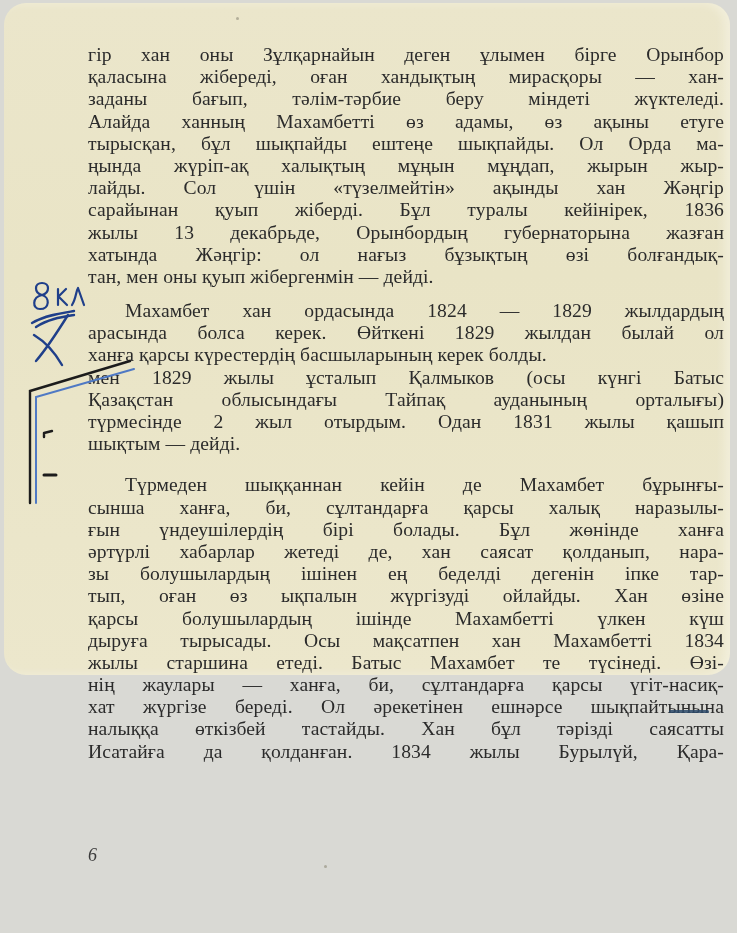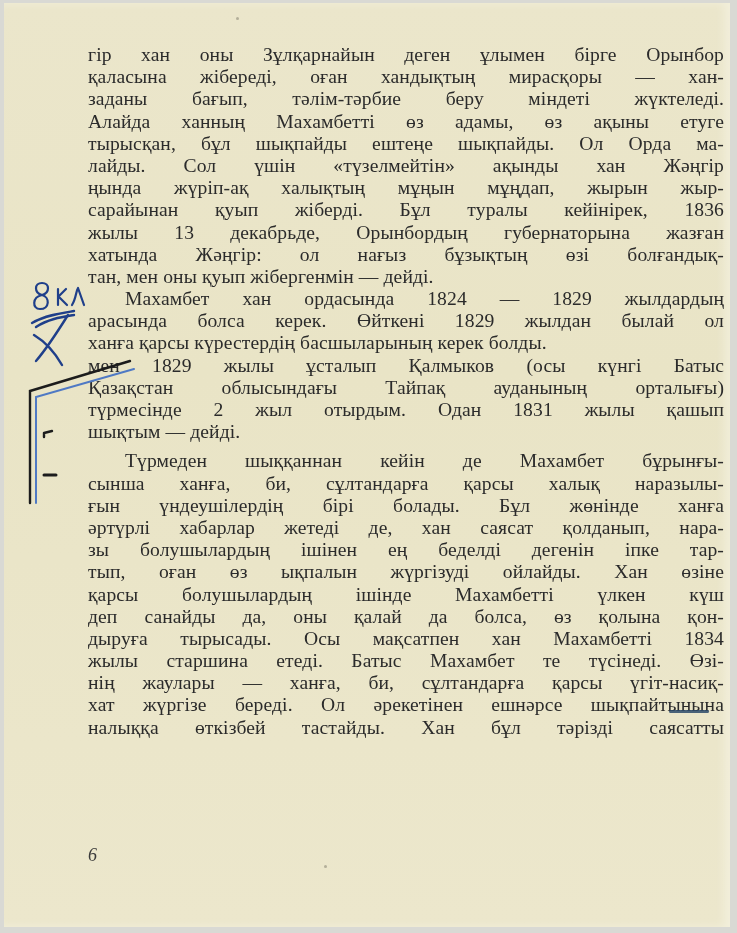--- a/index.html
+++ b/index.html
@@ -3,38 +3,39 @@
 <meta charset="utf-8">
 <style>
   html, body { margin: 0; padding: 0; }
   body {
     width: 737px; height: 933px; overflow: hidden;
     background: #d9d9d4;
     position: relative;
     font-family: "Liberation Serif", "DejaVu Serif", serif;
   }
   .page {
-    position: absolute; left: 4px; top: 3px; width: 726px; height: 924px;
+    position: absolute; left: 4px; top: 3px; width: 726px; height: 672px;
     background: linear-gradient(180deg, #ebe6cb 0%, #e9e4c6 40%, #ece7cc 100%);
     box-shadow: inset -6px 0 10px rgba(255,255,250,0.35);
+    border-radius: 22px;
   }
   .text-block {
     position: absolute; left: 84px; top: 41px; width: 636px;
     color: #2b2b2b;
     font-size: 19.6px;
     line-height: 22.2px;
     letter-spacing: 0.1px;
   }
   .line {
     display: block; white-space: nowrap;
     text-align: justify; text-align-last: justify;
     height: 22.2px;
   }
   .line.last { text-align-last: left; }
-  .line.indent { padding-left: 37px; }
+  .line.indent { padding-left: 37px; margin-top: 12px; }
   .gap { height: 7px; }
   .page-number {
     position: absolute; left: 84px; top: 842px;
     font-style: italic; font-size: 18px; color: #3a3a3a;
   }
   .underline-mark {
     position: absolute; left: 665px; top: 707px; width: 40px; height: 3px;
     background: #2d4a6a; border-radius: 2px; opacity: .85;
   }
   .hand { position: absolute; }
@@ -50,22 +51,22 @@
   <span class="speck" style="left:320px;top:862px"></span>
 
   <div class="text-block">
 
     <div>
       <span class="line">гір хан оны Зұлқарнайын деген ұлымен бірге Орынбор</span>
       <span class="line">қаласына жібереді, оған хандықтың мирасқоры — хан-</span>
       <span class="line">заданы бағып, тәлім-тәрбие беру міндеті жүктеледі.</span>
       <span class="line">Алайда ханның Махамбетті өз адамы, өз ақыны етуге</span>
       <span class="line">тырысқан, бұл шықпайды ештеңе шықпайды. Ол Орда ма-</span>
+      <span class="line">ңында жүріп-ақ халықтың мұңын мұңдап, жырын жыр-</span>
       <span class="line">лайды. Сол үшін «түзелмейтін» ақынды хан Жәңгір</span>
-      <span class="line">ңында жүріп-ақ халықтың мұңын мұңдап, жырын жыр-</span>
       <span class="line">сарайынан қуып жіберді. Бұл туралы кейінірек, 1836</span>
       <span class="line">жылы 13 декабрьде, Орынбордың губернаторына жазған</span>
       <span class="line">хатында Жәңгір: ол нағыз бұзықтың өзі болғандық-</span>
       <span class="line last">тан, мен оны қуып жібергенмін — дейді.</span>
     </div>
 
     <div>
       <span class="line indent">Махамбет хан ордасында 1824 — 1829 жылдардың</span>
       <span class="line">арасында болса керек. Өйткені 1829 жылдан былай ол</span>
       <span class="line last">ханға қарсы күрестердің басшыларының керек болды.</span>
@@ -80,26 +81,26 @@
     <div class="gap"></div>
 
     <div>
       <span class="line indent">Түрмеден шыққаннан кейін де Махамбет бұрынғы-</span>
       <span class="line">сынша ханға, би, сұлтандарға қарсы халық наразылы-</span>
       <span class="line">ғын үндеушілердің бірі болады. Бұл жөнінде ханға</span>
       <span class="line">әртүрлі хабарлар жетеді де, хан саясат қолданып, нара-</span>
       <span class="line">зы болушылардың ішінен ең беделді дегенін іпке тар-</span>
       <span class="line">тып, оған өз ықпалын жүргізуді ойлайды. Хан өзіне</span>
       <span class="line">қарсы болушылардың ішінде Махамбетті үлкен күш</span>
-      <span class="line">деп санайды да, оны қалай да болса, өз қолына қон-</span>
       <span class="line">дыруға тырысады. Осы мақсатпен хан Махамбетті 1834</span>
       <span class="line">жылы старшина етеді. Батыс Махамбет те түсінеді. Өзі-</span>
       <span class="line">нің жаулары — ханға, би, сұлтандарға қарсы үгіт-насиқ-</span>
       <span class="line">хат жүргізе береді. Ол әрекетінен ешнәрсе шықпайтынына</span>
       <span class="line">налыққа өткізбей тастайды. Хан бұл тәрізді саясатты</span>
+      <span class="line">Исатайға да қолданған. 1834 жылы Бурылүй, Қара-</span>
     </div>
   </div>
 
   <div class="underline-mark"></div>
 
   <svg class="hand" style="left:24px;top:276px" width="80" height="42" viewBox="0 0 80 42">
     <g fill="none" stroke="#1f3f8a" stroke-width="2.2" stroke-linecap="round" stroke-linejoin="round">
 
       <path d="M14 4 C6 4 6 14 14 16 C22 18 22 30 12 30 C4 30 4 18 14 16 C22 14 22 4 14 4 Z"></path>
 

